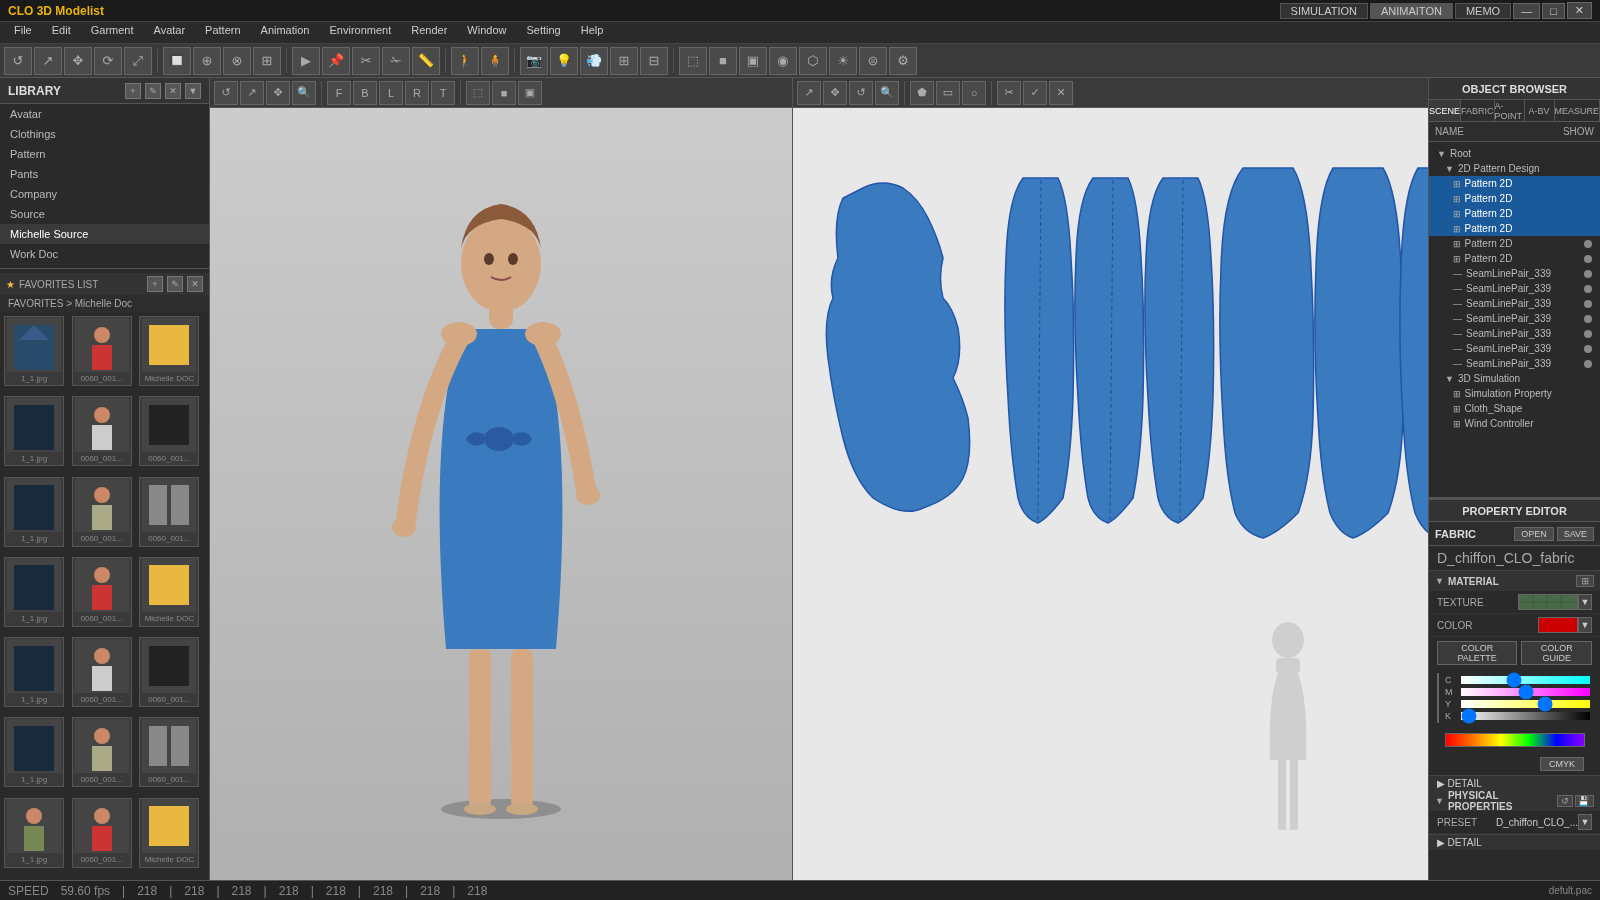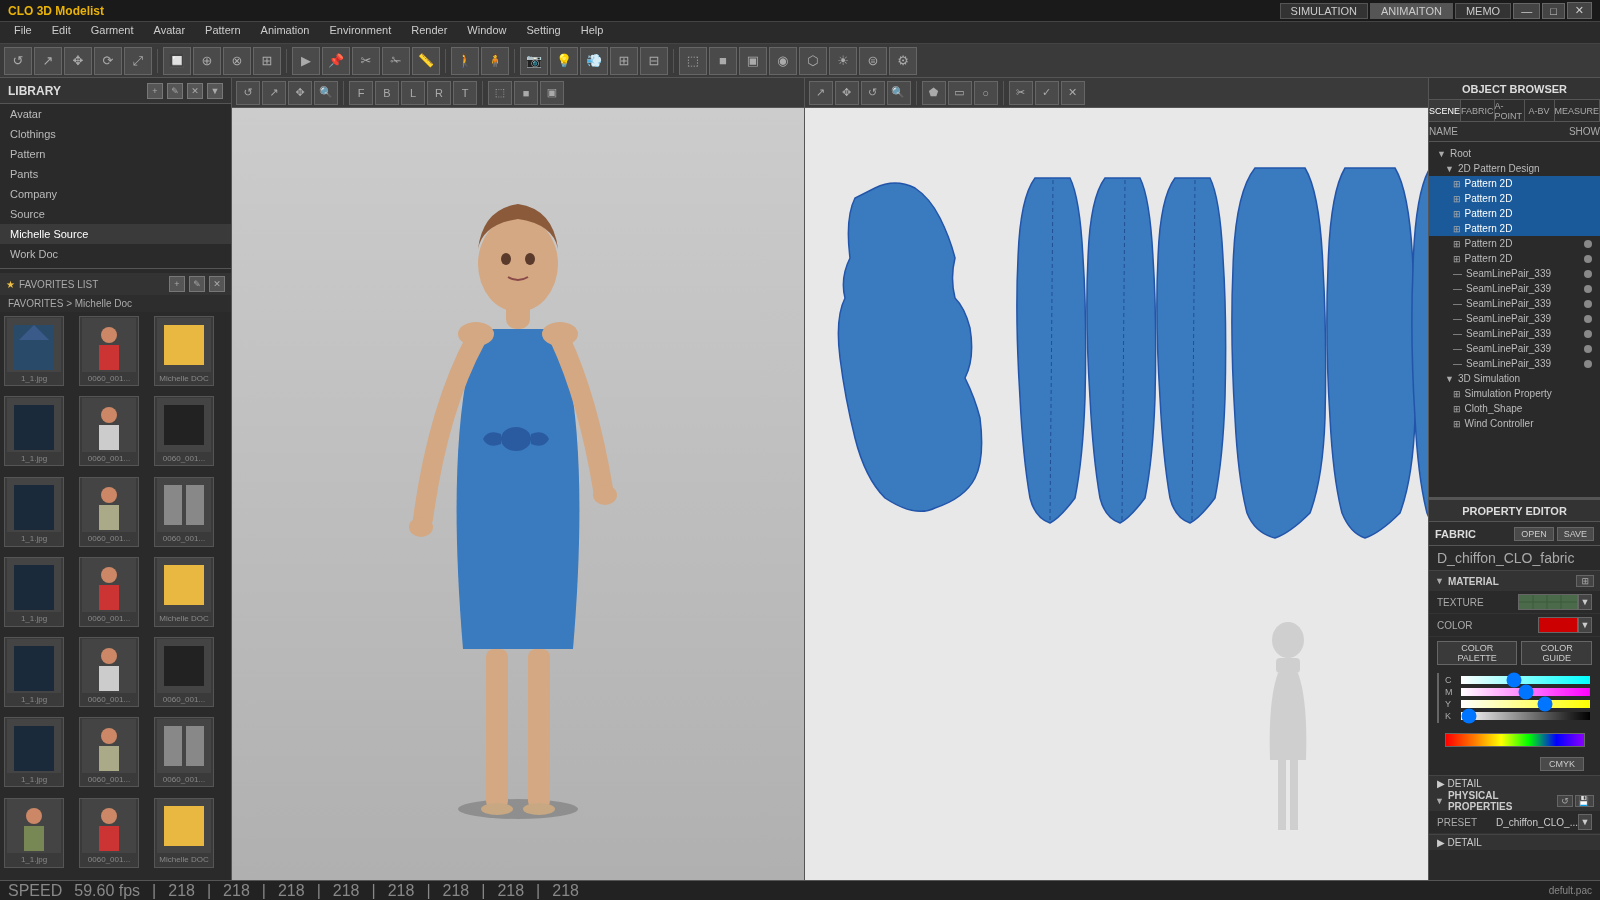--- a/index.html
+++ b/index.html
@@ -20,21 +20,21 @@
 
     
     #toolbar { height: 34px; background: #3a3a3a; display: flex; align-items: center; padding: 2px 4px; border-bottom: 1px solid #555; gap: 2px; }
     .tb-btn { width: 28px; height: 28px; background: #4a4a4a; border: 1px solid #666; color: #aaa; cursor: pointer; display: flex; align-items: center; justify-content: center; font-size: 13px; }
     .tb-sep { width: 1px; height: 24px; background: #555; margin: 0 3px; }
 
     
     #main { display: flex; flex: 1; overflow: hidden; }
 
     
-    #sidebar { width: 232px; background: #2a2a2a; border-right: 1px solid #555; display: flex; flex-direction: column; }
+    #sidebar { width: 210px; background: #2a2a2a; border-right: 1px solid #555; display: flex; flex-direction: column; }
     #sidebar-header { height: 26px; background: #333; display: flex; align-items: center; justify-content: space-between; padding: 0 8px; border-bottom: 1px solid #555; }
     #sidebar-header span { font-size: 12px; font-weight: bold; color: #ddd; }
     .sidebar-icons { display: flex; gap: 4px; }
     .sidebar-icon { width: 16px; height: 16px; background: #555; border: 1px solid #777; display: flex; align-items: center; justify-content: center; font-size: 9px; cursor: pointer; color: #aaa; }
     .nav-item { padding: 4px 10px; font-size: 11px; color: #bbb; cursor: pointer; }
     .nav-item.active { color: #fff; background: #3a3a3a; }
     #sidebar-divider { height: 1px; background: #555; margin: 4px 0; }
     #favorites-header { height: 22px; background: #333; display: flex; align-items: center; padding: 0 6px; font-size: 10px; color: #aaa; gap: 4px; }
     #breadcrumb { padding: 3px 8px; font-size: 10px; color: #aaa; background: #2d2d2d; }
     #thumbnail-grid { display: grid; grid-template-columns: repeat(3, 1fr); gap: 2px; padding: 4px; overflow-y: auto; flex: 1; }
@@ -57,21 +57,21 @@
     #viewport2d-toolbar { height: 30px; background: #3a3a3a; display: flex; align-items: center; padding: 2px 4px; gap: 2px; border-bottom: 1px solid #555; }
     #viewport2d-content { width: 100%; height: calc(100% - 30px); position: relative; background: #e8e8e8; overflow: hidden; }
 
     
     #right-panel { width: 172px; background: #2a2a2a; border-left: 1px solid #555; display: flex; flex-direction: column; }
     #object-browser { height: 420px; border-bottom: 1px solid #555; display: flex; flex-direction: column; }
     #ob-header { height: 22px; background: #333; display: flex; align-items: center; justify-content: center; font-size: 11px; color: #ddd; border-bottom: 1px solid #555; font-weight: bold; }
     #ob-tabs { height: 22px; background: #2d2d2d; display: flex; border-bottom: 1px solid #555; }
     .ob-tab { flex: 1; display: flex; align-items: center; justify-content: center; font-size: 9px; color: #aaa; cursor: pointer; border-right: 1px solid #555; }
     .ob-tab.active { background: #3a3a3a; color: #fff; }
-    #ob-name-bar { height: 20px; background: #2d2d2d; display: flex; align-items: center; justify-content: space-between; padding: 0 0; border-bottom: 1px solid #555; font-size: 10px; color: #aaa; }
+    #ob-name-bar { height: 20px; background: #2d2d2d; display: flex; align-items: center; justify-content: space-between; padding: 0 6px; border-bottom: 1px solid #555; font-size: 10px; color: #aaa; }
     #ob-tree { flex: 1; overflow-y: auto; padding: 4px 0; }
     .tree-item { padding: 2px 8px; font-size: 10px; color: #bbb; cursor: pointer; display: flex; align-items: center; gap: 4px; }
     .tree-item.selected { background: #1a5a9a; color: #fff; }
     .tree-indent1 { padding-left: 16px; }
     .tree-indent2 { padding-left: 24px; }
     .tree-dot { width: 8px; height: 8px; border-radius: 50%; background: #888; margin-left: auto; }
     .tree-icon { font-size: 9px; color: #aaa; }
 
     
     #property-editor { flex: 1; background: #2a2a2a; display: flex; flex-direction: column; overflow-y: auto; }
@@ -98,21 +98,21 @@
     .cmyk-label { font-size: 9px; color: #aaa; width: 12px; }
     .cmyk-slider { flex: 1; height: 8px; -webkit-appearance: none; background: #555; outline: none; }
     .cmyk-val { font-size: 9px; color: #ccc; width: 20px; text-align: right; }
     .gradient-bar { height: 14px; width: 140px; margin: 4px 8px; border: 1px solid #666; }
     .cmyk-btn { font-size: 9px; background: #4a4a4a; border: 1px solid #666; color: #ccc; padding: 1px 8px; cursor: pointer; margin: 2px 8px; }
     .pe-sub-section { background: #333; padding: 2px 8px; display: flex; align-items: center; justify-content: space-between; cursor: pointer; }
     .pe-sub-label { font-size: 10px; color: #ccc; }
 
     
     #statusbar { height: 20px; background: #222; border-top: 1px solid #555; display: flex; align-items: center; padding: 0 8px; justify-content: space-between; }
-    #statusbar-left { display: flex; gap: 12px; font-size: 16px; color: #888; }
+    #statusbar-left { display: flex; gap: 12px; font-size: 12px; color: #888; }
     #statusbar-right { font-size: 10px; color: #888; }
 
     
     ::-webkit-scrollbar { width: 8px; height: 8px; }
     ::-webkit-scrollbar-track { background: #2a2a2a; }
     ::-webkit-scrollbar-thumb { background: #555; border-radius: 2px; }
 
     .tb-btn-small { width: 24px; height: 24px; background: #4a4a4a; border: 1px solid #666; color: #aaa; cursor: pointer; display: flex; align-items: center; justify-content: center; font-size: 11px; }
   </style>
 </head>

